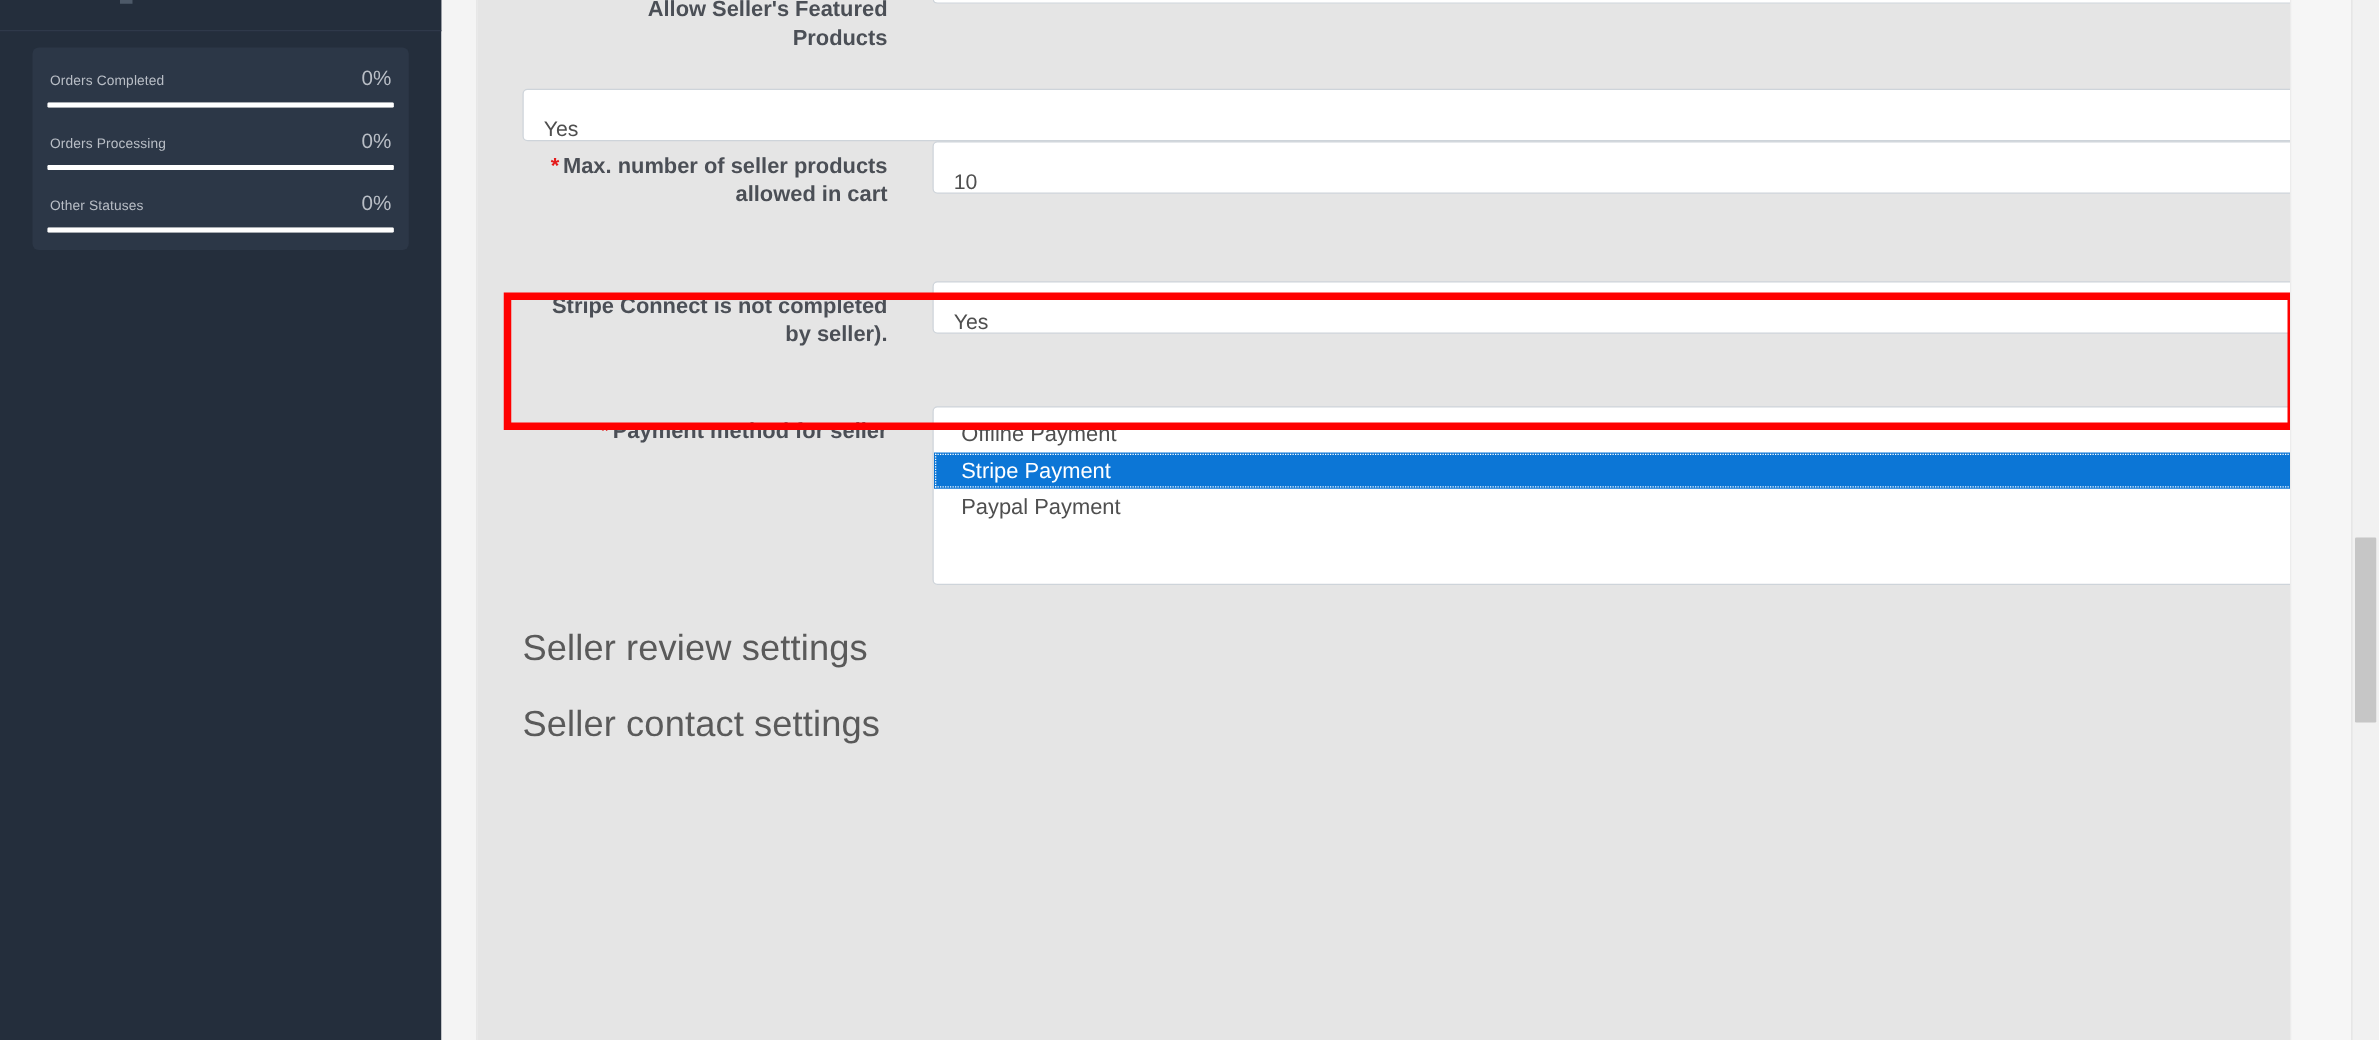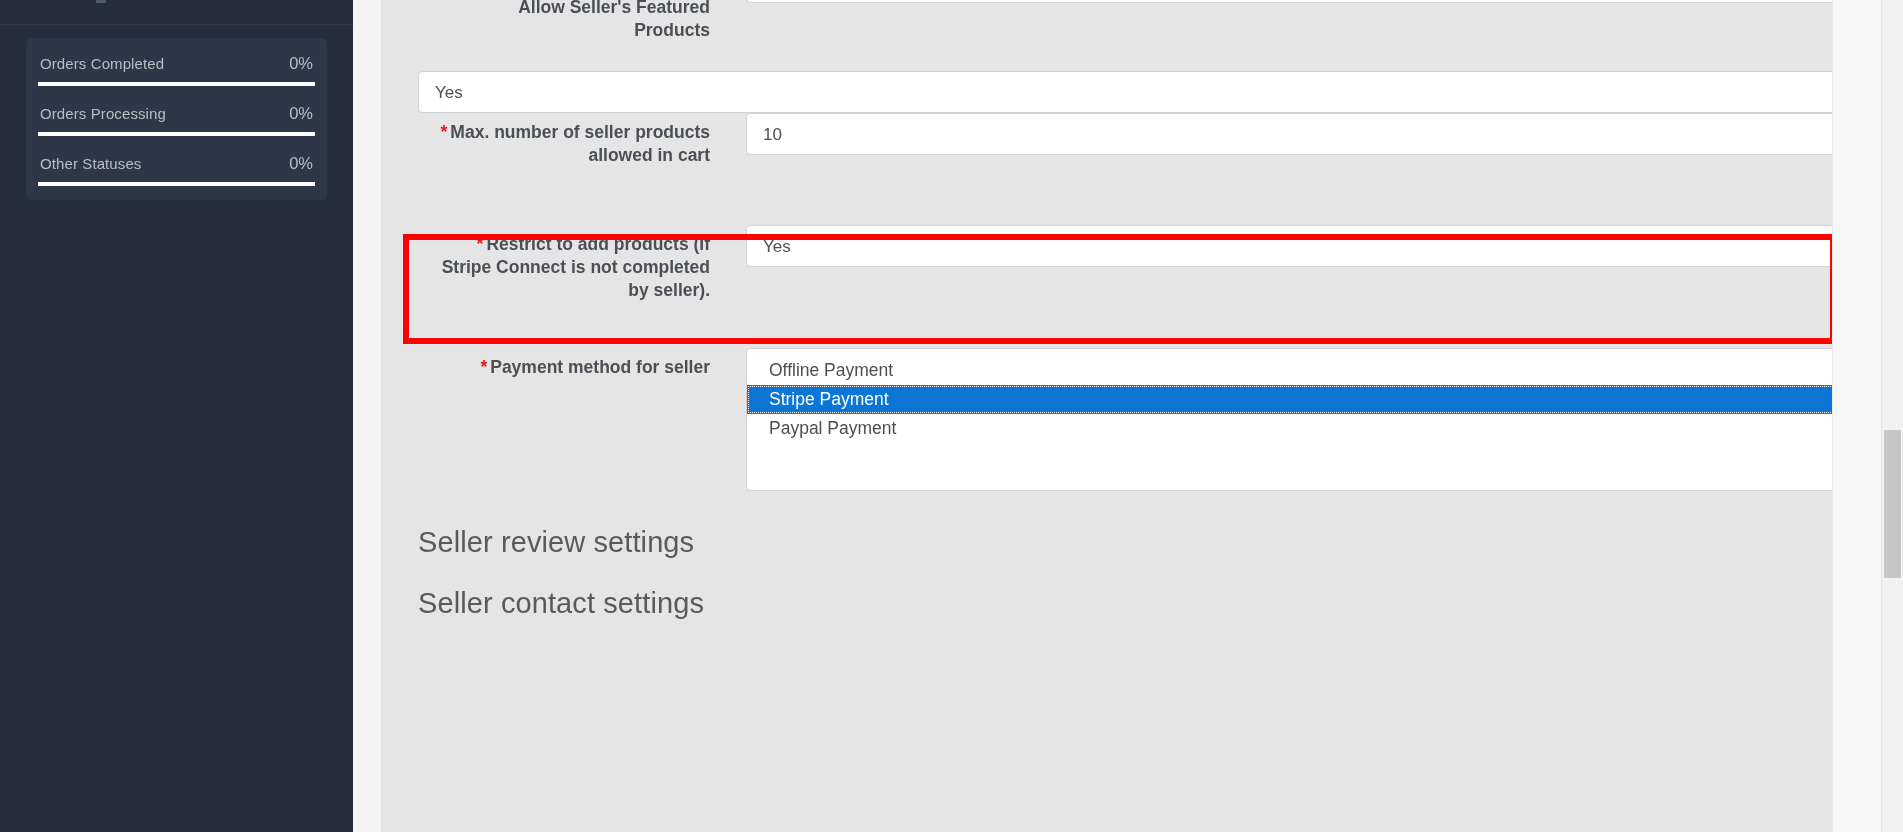--- a/index.html
+++ b/index.html
@@ -45,21 +45,21 @@
   .progress-row { padding: 0 0 0 0; }
   .progress-row + .progress-row { margin-top: 18px; }
   .progress-head {
     display: flex;
     justify-content: space-between;
     align-items: baseline;
     padding: 0 2px 0 2px;
   }
   .progress-label {
     color: #b9bec6;
-    font-size: 15px;
+    font-size: 11px;
     letter-spacing: .1px;
   }
   .progress-pct {
     color: #b9bec6;
     font-size: 16.5px;
   }
   .progress-track {
     margin-top: 9px;
     height: 4px;
     background: #e8e8e8;
@@ -117,21 +117,21 @@
     width: 100%;
     height: 42px;
     border: 1px solid #ced4da;
     border-radius: 4px;
     background: #fff;
     font-family: "Liberation Sans", sans-serif;
     font-size: 17px;
     color: #4f4f4f;
     padding: 0 16px;
     display: flex;
-    align-items: center;
+    align-items: flex-end;
     position: relative;
   }
   .ctl.select::after {
     content: "";
     position: absolute;
     right: 18px; top: 17px;
     width: 9px; height: 9px;
     border-right: 2px solid #4a4a4a;
     border-bottom: 2px solid #4a4a4a;
     transform: rotate(45deg);
@@ -321,23 +321,20 @@
       </div>
       <div class="field-control">
         <div class="ctl">
           <span class="ctl-text">10</span>
         </div>
       </div>
     </div>
 
     <div class="field-row" style="margin-top:58px;">
       <div class="field-label">
-        <div>
-          <span class="req">*</span><span>Restrict to add products (If</span>
-        </div>
         <div>Stripe Connect is not completed</div>
         <div>by seller).</div>
       </div>
       <div class="field-control">
         <div class="ctl select">
           <span class="ctl-text">Yes</span>
         </div>
       </div>
     </div>
 

